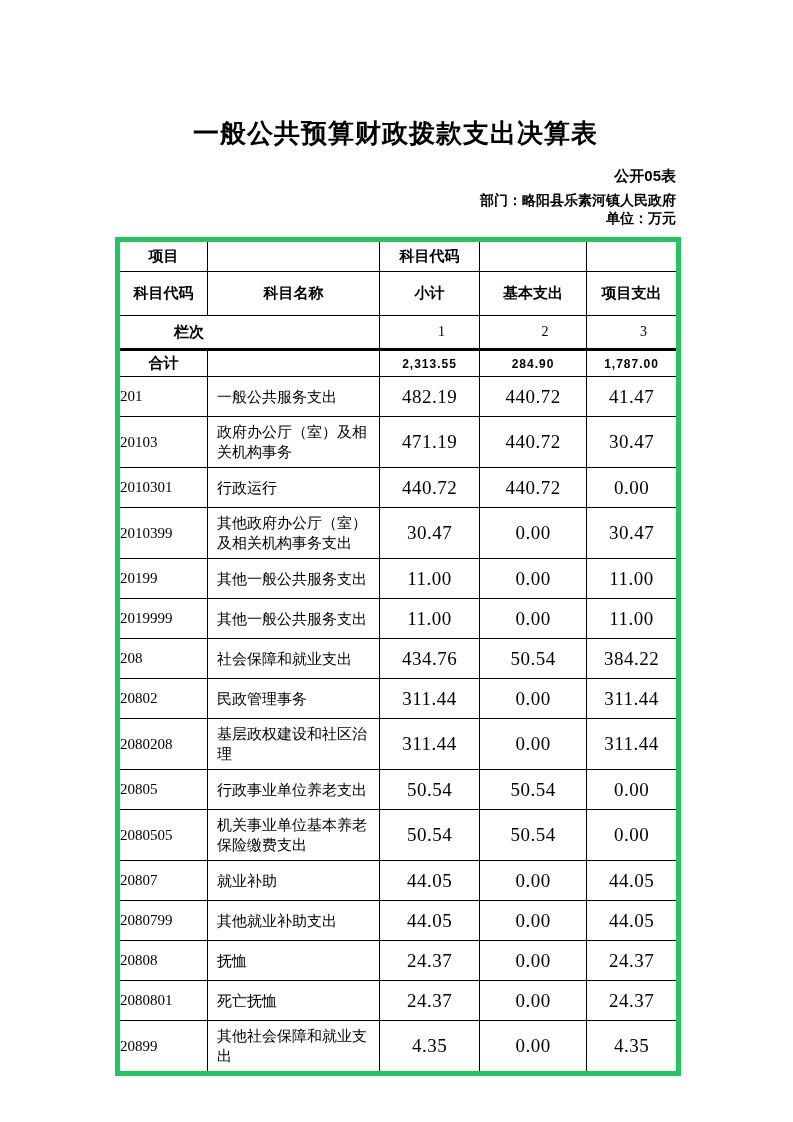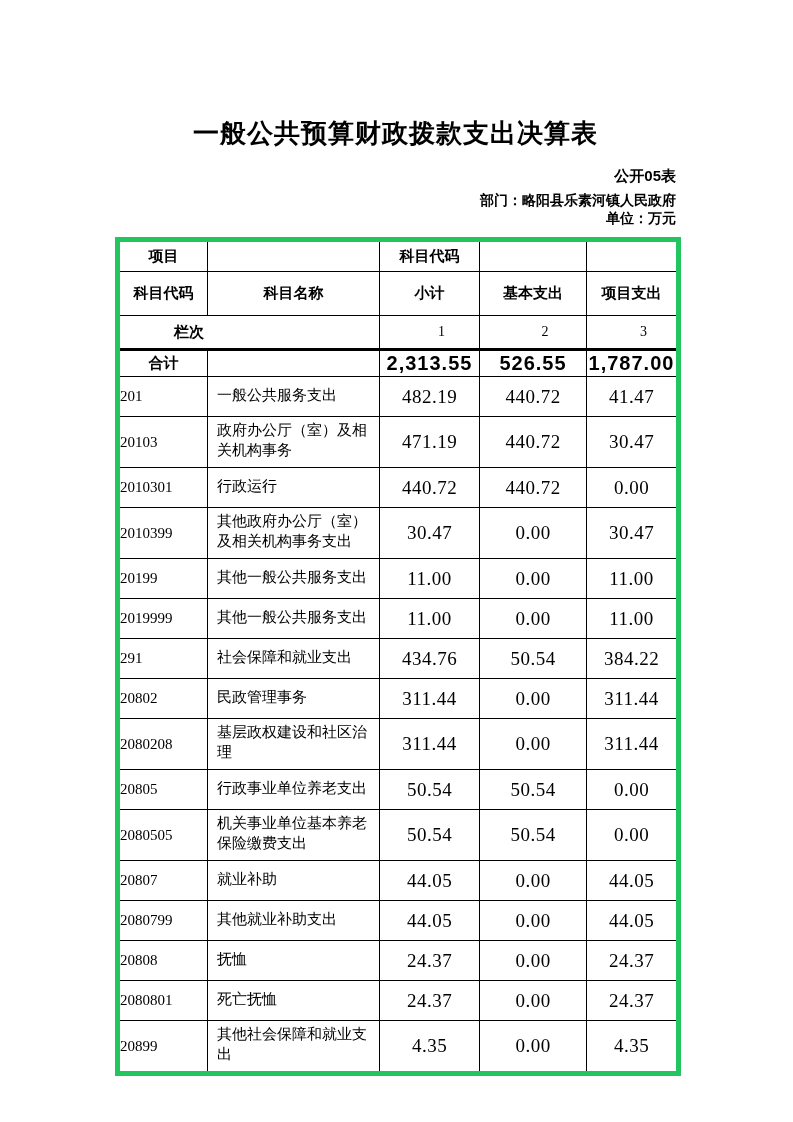--- a/index.html
+++ b/index.html
@@ -35,30 +35,30 @@
   td.lanci-label-cell { text-align:left; }
   .lanci-inner {
     display:block; width:90px; text-align:center;
     font-family:"Liberation Sans", sans-serif; font-weight:700; font-size:15px;
   }
   tr.total { height:27px; }
   tr.total td { border-top:3px solid #000; }
   td.total-label { font-weight:700; font-size:15px; }
   tr.total td.num {
     font-family:"Liberation Sans", sans-serif; font-weight:700;
-    font-size:20px; letter-spacing:1px;
+    font-size:12px; letter-spacing:1px;
   }
   tr.data-row { height:40px; }
   td.code {
     text-align:left; 
     font-family:"Liberation Serif", serif; font-size:15px;
   }
   td.name {
     text-align:left; padding:5px 9px;
-    font-family:Liberation Mono, monospace; font-size:15px; line-height:20px;
+    font-family:Liberation Sans, sans-serif; font-size:15px; line-height:20px;
     word-break:break-all;
   }
   td.num { font-family:"Liberation Serif", serif; font-size:19px; letter-spacing:0.5px; }
 </style>
 </head>
 <body>
 
 <div class="sheet">
   <div class="content">
     <h1 class="title">一般公共预算财政拨款支出决算表</h1>
@@ -98,21 +98,21 @@
             <span class="lanci-inner">栏次</span>
           </td>
           <td>1</td>
           <td>2</td>
           <td>3</td>
         </tr>
         <tr class="total">
           <td class="total-label">合计</td>
           <td></td>
           <td class="num">2,313.55</td>
-          <td class="num">526.55</td>
+          <td class="num">284.90</td>
           <td class="num">1,787.00</td>
         </tr>
 
   <tr class="data-row">
     <td class="code">201</td>
     <td class="name">一般公共服务支出</td>
     <td class="num">482.19</td>
     <td class="num">440.72</td>
     <td class="num">41.47</td>
   </tr>
@@ -151,21 +151,21 @@
 
   <tr class="data-row">
     <td class="code">2019999</td>
     <td class="name">其他一般公共服务支出</td>
     <td class="num">11.00</td>
     <td class="num">0.00</td>
     <td class="num">11.00</td>
   </tr>
 
   <tr class="data-row">
-    <td class="code">291</td>
+    <td class="code">208</td>
     <td class="name">社会保障和就业支出</td>
     <td class="num">434.76</td>
     <td class="num">50.54</td>
     <td class="num">384.22</td>
   </tr>
 
   <tr class="data-row">
     <td class="code">20802</td>
     <td class="name">民政管理事务</td>
     <td class="num">311.44</td>

